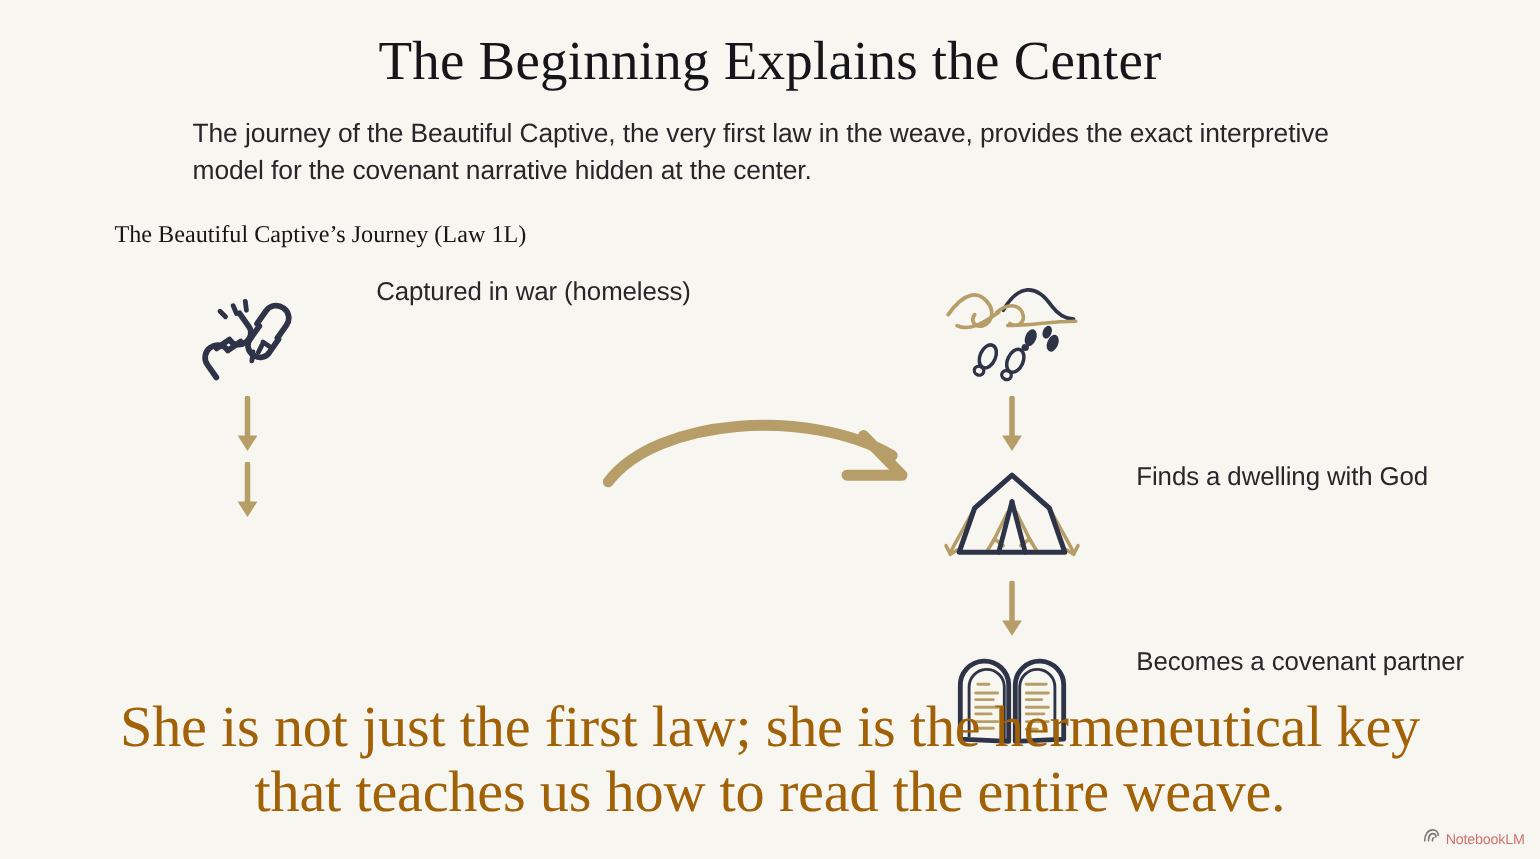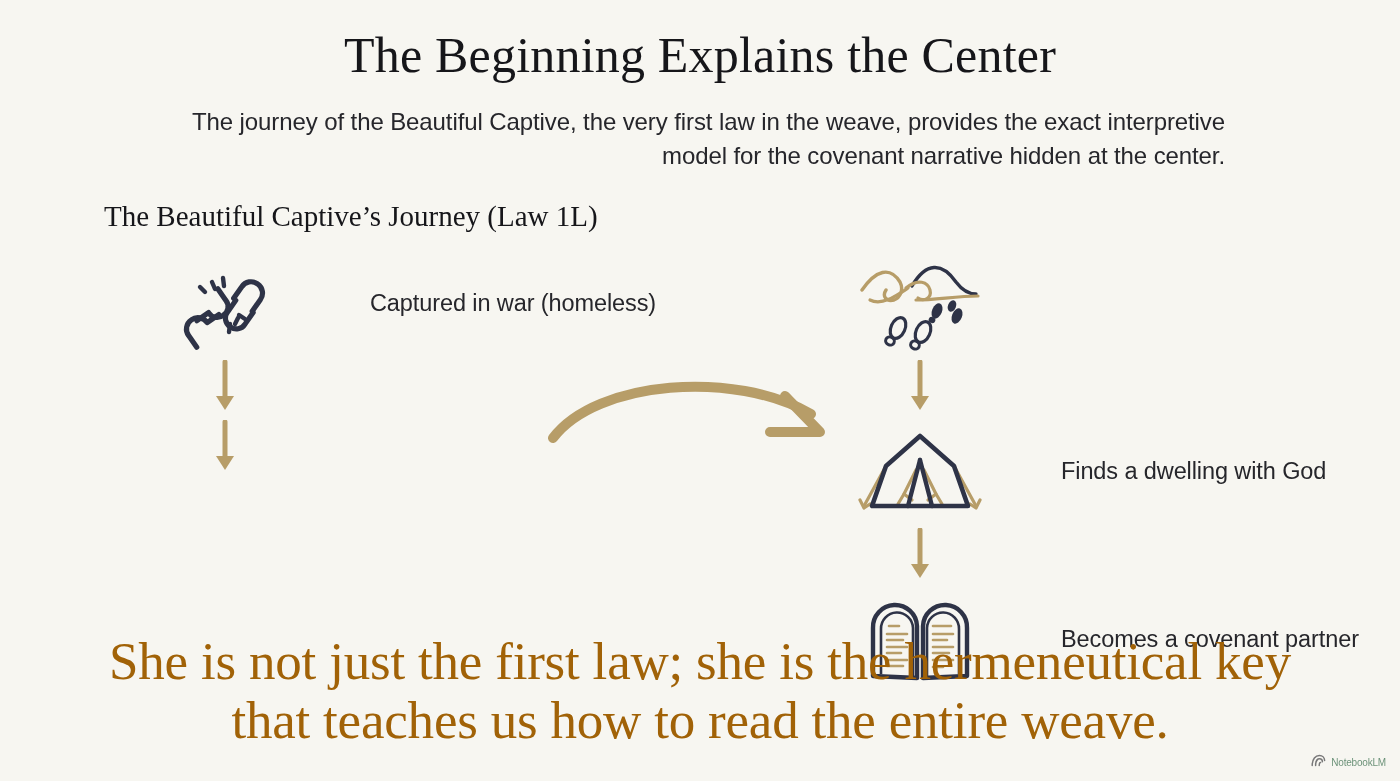--- a/index.html
+++ b/index.html
@@ -33,54 +33,52 @@
     font-size: 50px;
     line-height: 1.18;
     color: #16161a;
     letter-spacing: 0.2px;
   }
   .subtitle {
     position: absolute;
     top: 105px;
     left: 175px;
     width: 1050px;
-    text-align: right;
+    text-align: left;
     font-family: "Liberation Sans", sans-serif;
     font-size: 24px;
     line-height: 1.42;
     color: #26262b;
     letter-spacing: -0.1px;
   }
 
   
   .col-head {
     position: absolute;
     font-family: "Liberation Serif", serif;
-    font-size: 29px;
+    font-size: 22px;
     color: #16161a;
     white-space: nowrap;
   }
   .col-head.left  { top: 200px; left: 104px; }
   .col-head.right { top: 200px; left: 795px; }
 
   
   .column {
     position: absolute;
     top: 250px;
     width: 560px;
   }
   .column.left  { left: 150px; }
   .column.right { left: 845px; }
 
   .step {
     position: relative;
     display: flex;
-    align-items: center;
     height: 108px;
-    gap: 28px;
   }
   .step-icon {
     width: 150px;
     min-width: 150px;
     height: 100px;
     display: flex;
     align-items: center;
     justify-content: center;
   }
   .step-icon svg { display: block; }
@@ -132,22 +130,22 @@
     position: absolute;
     right: 14px;
     bottom: 10px;
     display: flex;
     align-items: center;
     gap: 5px;
     opacity: 0.62;
   }
   .watermark .wm-text {
     font-family: "Liberation Sans", sans-serif;
-    font-size: 10px;
-    color: #14532d;
+    font-size: 13px;
+    color: #b91c1c;
     letter-spacing: -0.2px;
   }
 </style>
 </head>
 <body>
 
 <div class="slide">
 
   <div class="title">The Beginning Explains the Center</div>
   <div class="subtitle">The journey of the Beautiful Captive, the very first law in the weave, provides the exact interpretive model for the covenant narrative hidden at the center.</div>

